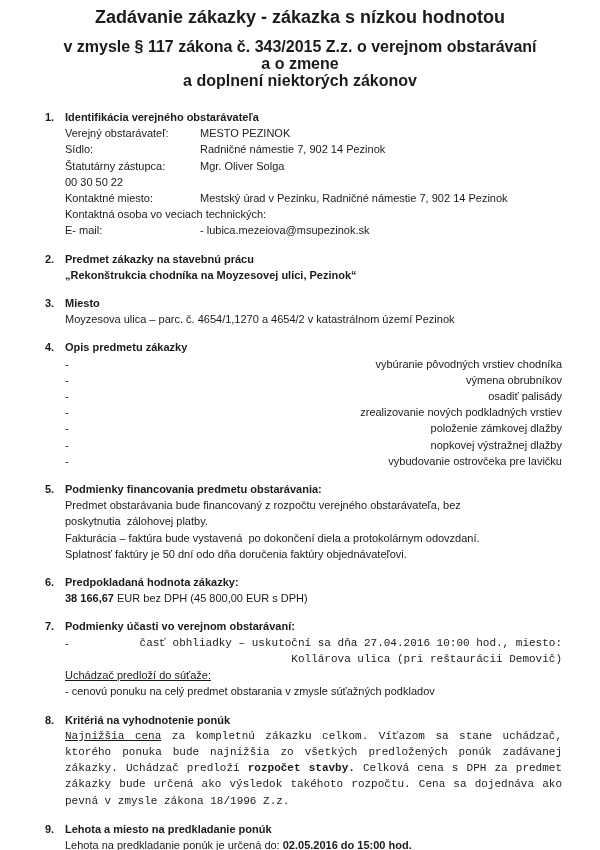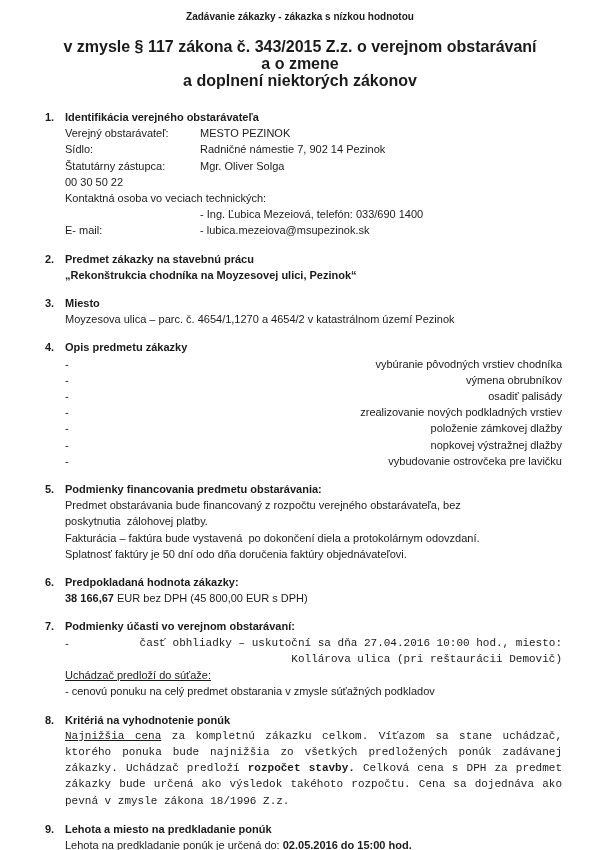--- a/index.html
+++ b/index.html
@@ -15,21 +15,21 @@
     font-size: 11px;
     line-height: 16.2px;
     color: #1b1b1b;
     -webkit-font-smoothing: antialiased;
   }
   .page { width: 600px; height: 850px; background: #ffffff; }
 
   .title {
     margin: 8px 30px 0 30px;
     text-align: center;
-    font-size: 10px;
+    font-size: 18px;
     line-height: 18px;
     font-weight: bold;
   }
   .subtitle {
     margin: 12px 60px 0 60px;
     text-align: center;
     font-size: 16px;
     line-height: 17px;
     font-weight: bold;
   }
@@ -79,25 +79,25 @@
         <span class="k">Sídlo:</span>
         <span class="v">Radničné námestie 7, 902 14 Pezinok</span>
       </div>
       <div class="kv">
         <span class="k">Štatutárny zástupca:</span>
         <span class="v">Mgr. Oliver Solga</span>
       </div>
       <div class="kv">
         <span class="v">00 30 50 22</span>
       </div>
+      <div class="kv">
+        <span class="k">Kontaktné miesto:</span>
+        <span class="v">Mestský úrad v Pezinku, Radničné námestie 7, 902 14 Pezinok</span>
+      </div>
       <div>Kontaktná osoba vo veciach technických:</div>
-      <div class="kv">
-        <span class="k"></span>
-        <span class="v">- Ing. Ľubica Mezeiová, telefón: 033/690 1400</span>
-      </div>
       <div class="kv">
         <span class="k">E- mail:</span>
         <span class="v">- lubica.mezeiova@msupezinok.sk</span>
       </div>
     </div>
   </div>
 
   <div class="sec">
     <div class="sec-head">
       <span class="sec-num">2.</span>

